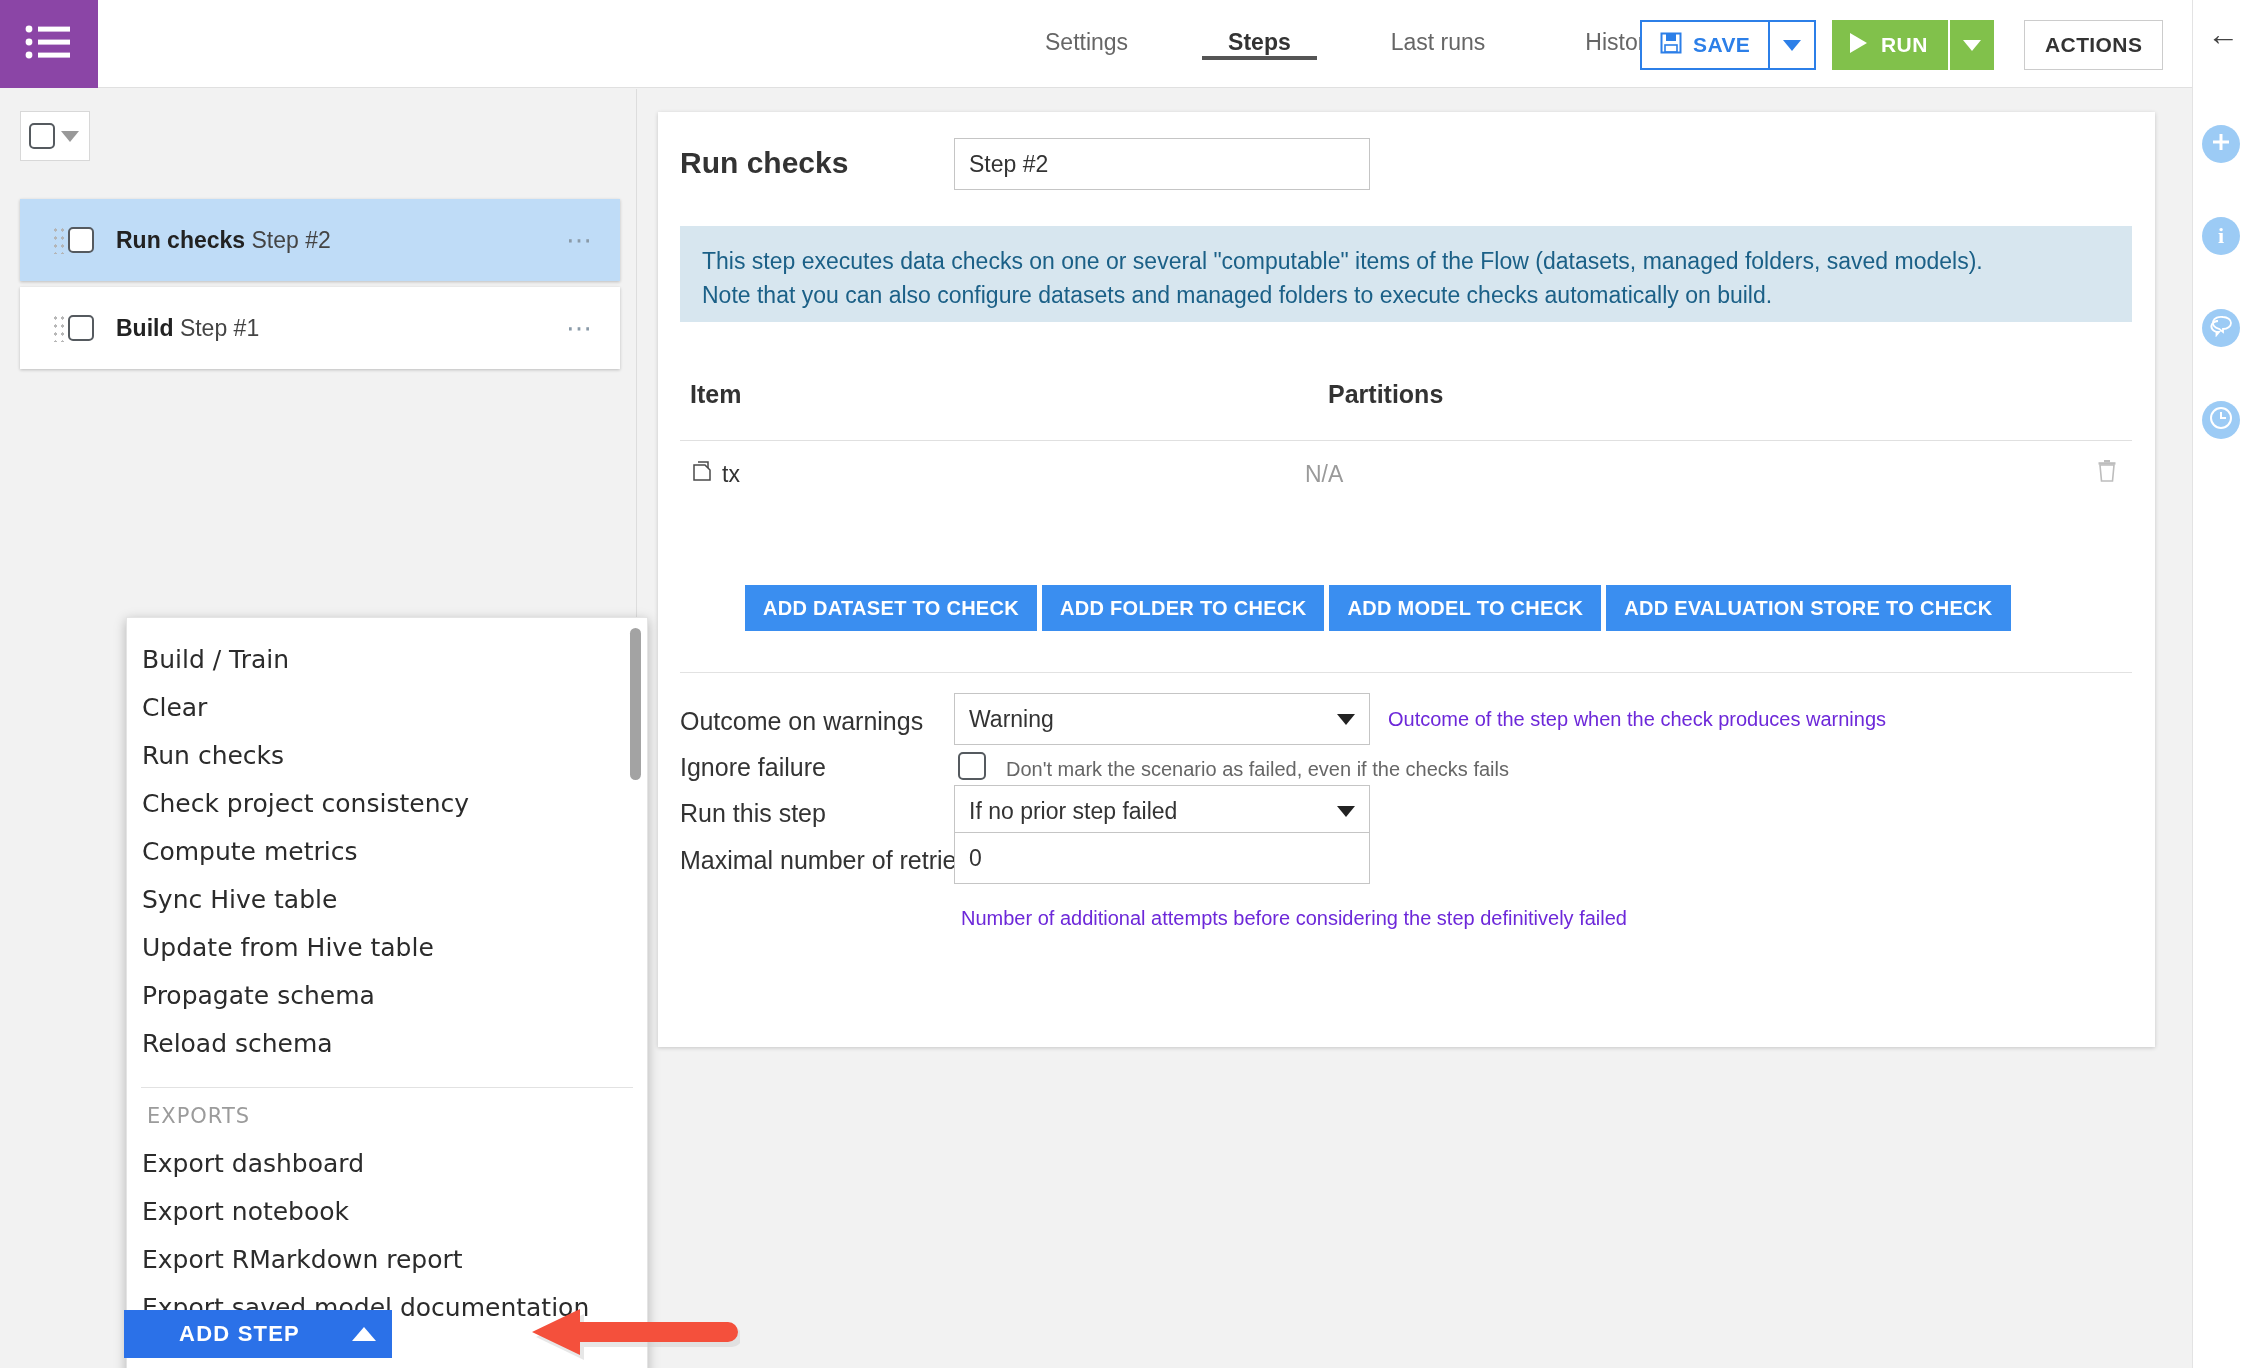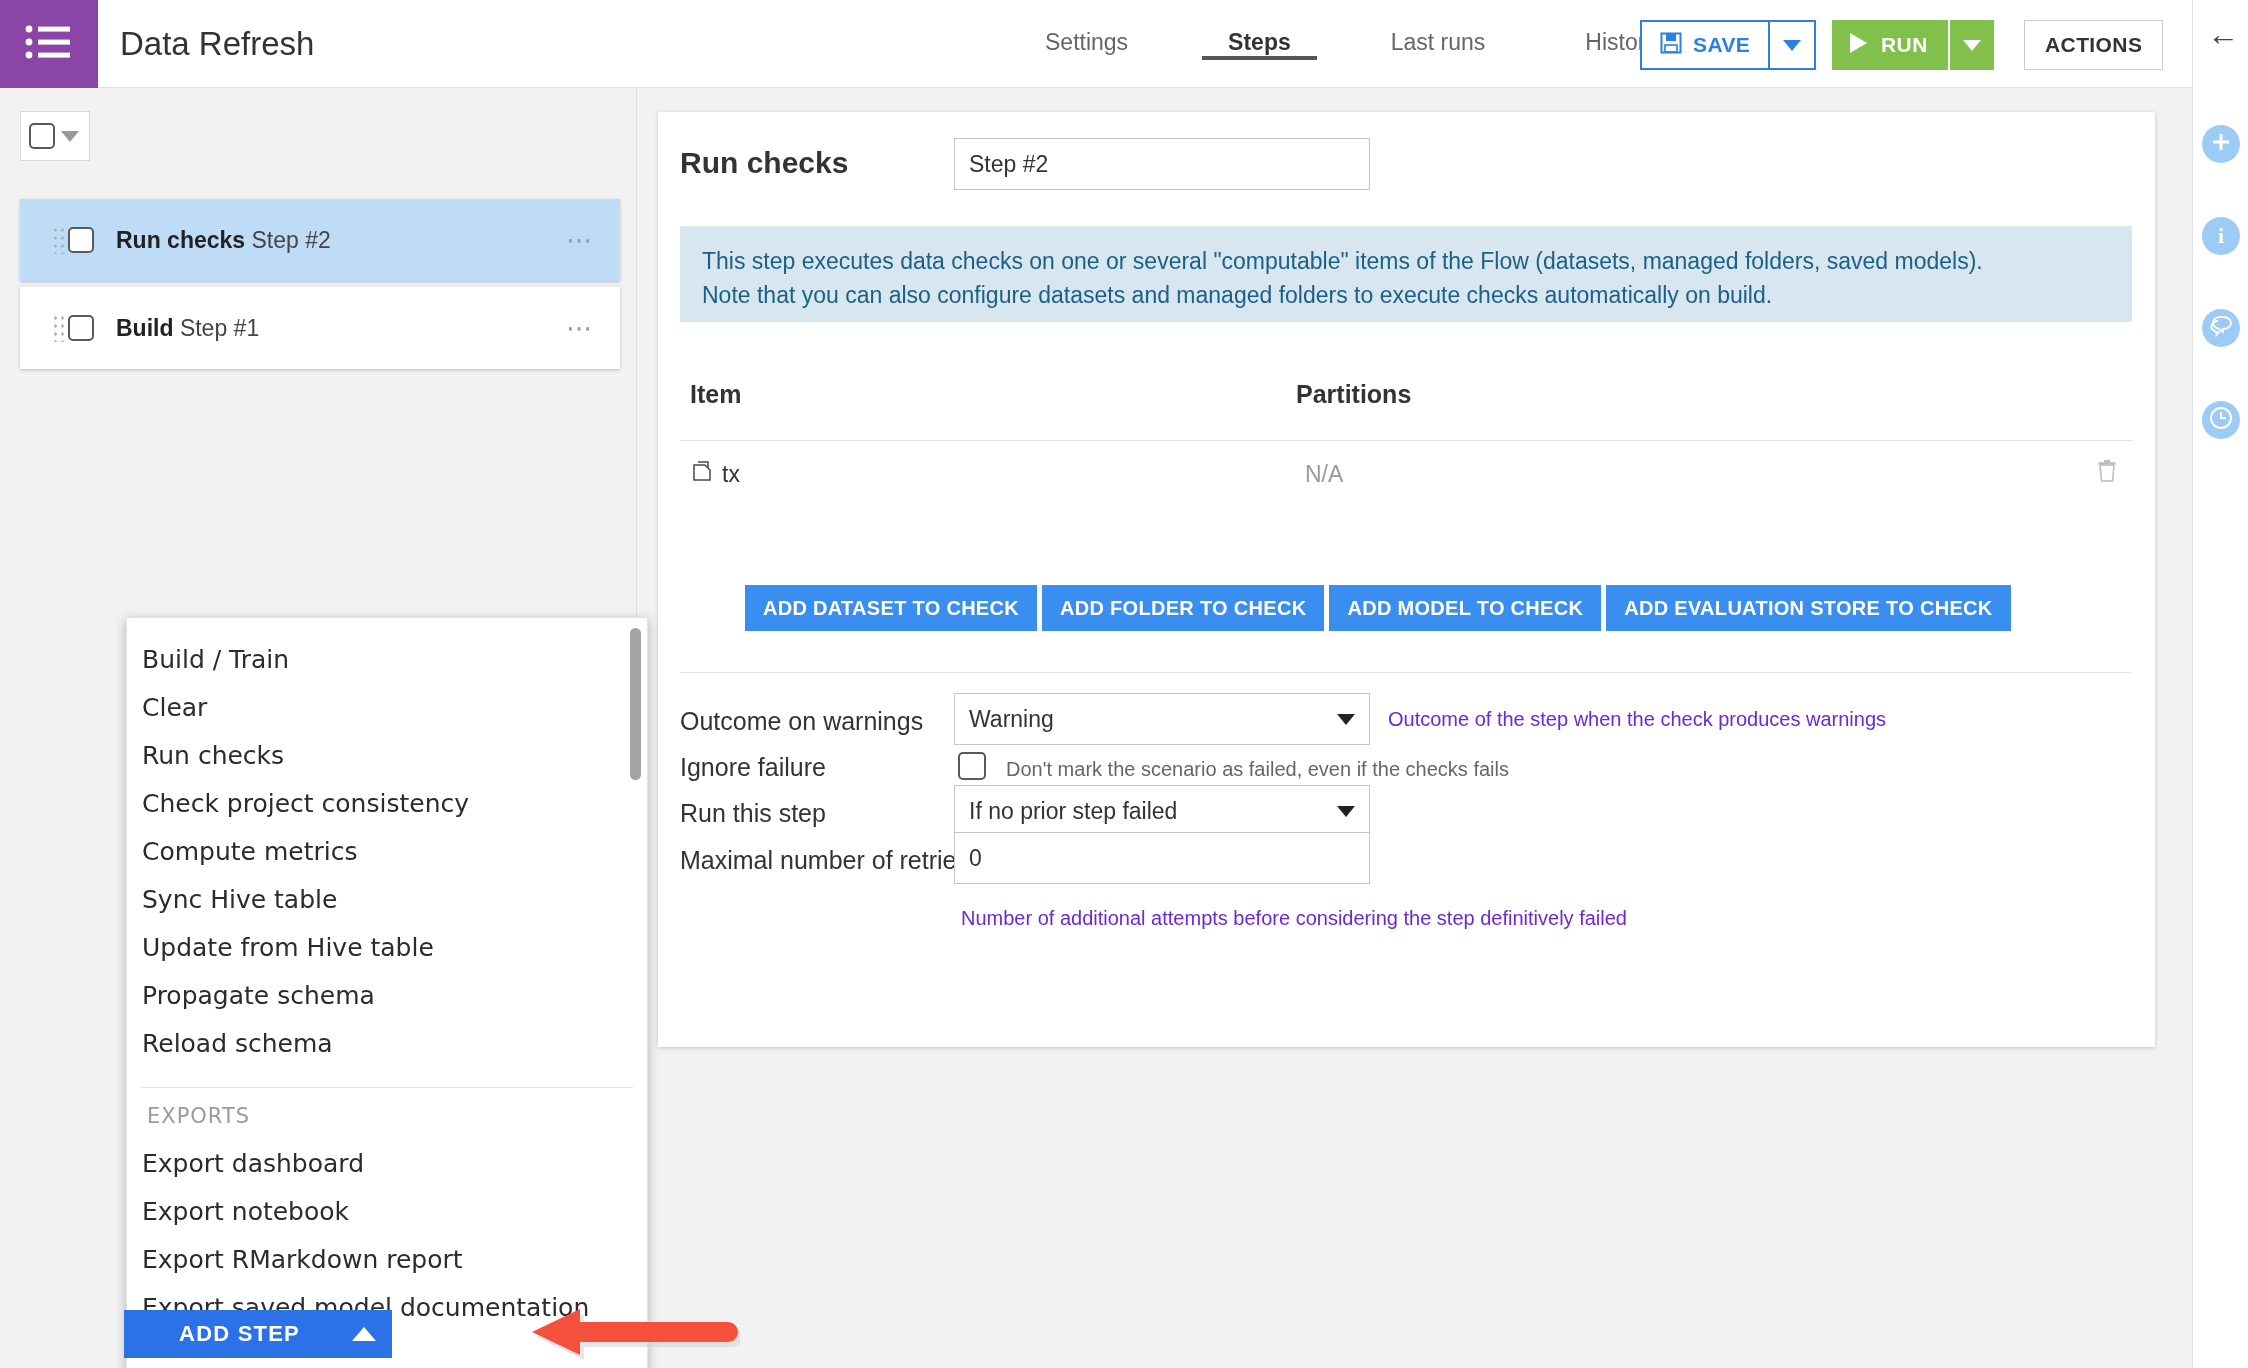--- a/index.html
+++ b/index.html
@@ -166,21 +166,21 @@
   }
   .info-box {
     position: absolute; left: 22px; top: 114px; width: 1452px; height: 96px;
     background: #d7e6ef; color: #1b6087; padding: 18px 22px; font-size: 23px; line-height: 34px;
   }
   .tbl-head {
     position: absolute; left: 22px; top: 268px; width: 1452px;
     font-size: 25px; font-weight: bold; color: #333;
   }
   .tbl-head .c1 { position: absolute; left: 10px; }
-  .tbl-head .c2 { position: absolute; left: 616px; }
+  .tbl-head .c2 { position: absolute; left: 648px; }
   .tbl-rule { position: absolute; left: 22px; top: 328px; width: 1452px; height: 1px; background: #e0e0e0; }
   .tbl-row { position: absolute; left: 22px; top: 335px; width: 1452px; height: 62px; }
   .tbl-row .cell-item {
     position: absolute; left: 10px; top: 12px; display: flex; align-items: center; gap: 8px;
     font-size: 23px; color: #333;
   }
   .tbl-row .cell-part { position: absolute; left: 625px; top: 14px; font-size: 23px; color: #9a9a9a; }
   .tbl-row .cell-del { position: absolute; right: 14px; top: 12px; cursor: pointer; }
 
   .chk-btns { position: absolute; left: 745px; top: 585px; display: flex; gap: 5px; }
@@ -214,21 +214,20 @@
         <svg width="50" height="42" viewBox="0 0 50 42">
           <circle cx="5" cy="8" r="3.4" fill="#fff"></circle>
           <rect x="14" y="5.6" width="32" height="5" fill="#fff"></rect>
           <circle cx="5" cy="21" r="3.4" fill="#fff"></circle>
           <rect x="14" y="18.6" width="32" height="5" fill="#fff"></rect>
           <circle cx="5" cy="34" r="3.4" fill="#fff"></circle>
           <rect x="14" y="31.6" width="32" height="5" fill="#fff"></rect>
         </svg>
       </span>
     </div>
-    <div class="app-title">Data Refresh</div>
 
     <div class="nav-tabs">
       <div class="nav-tab">Settings</div>
       <div class="nav-tab active">Steps</div>
       <div class="nav-tab">Last runs</div>
       <div class="nav-tab">History</div>
     </div>
 
     <div class="btn-group save-group">
       <div class="btn-save">

